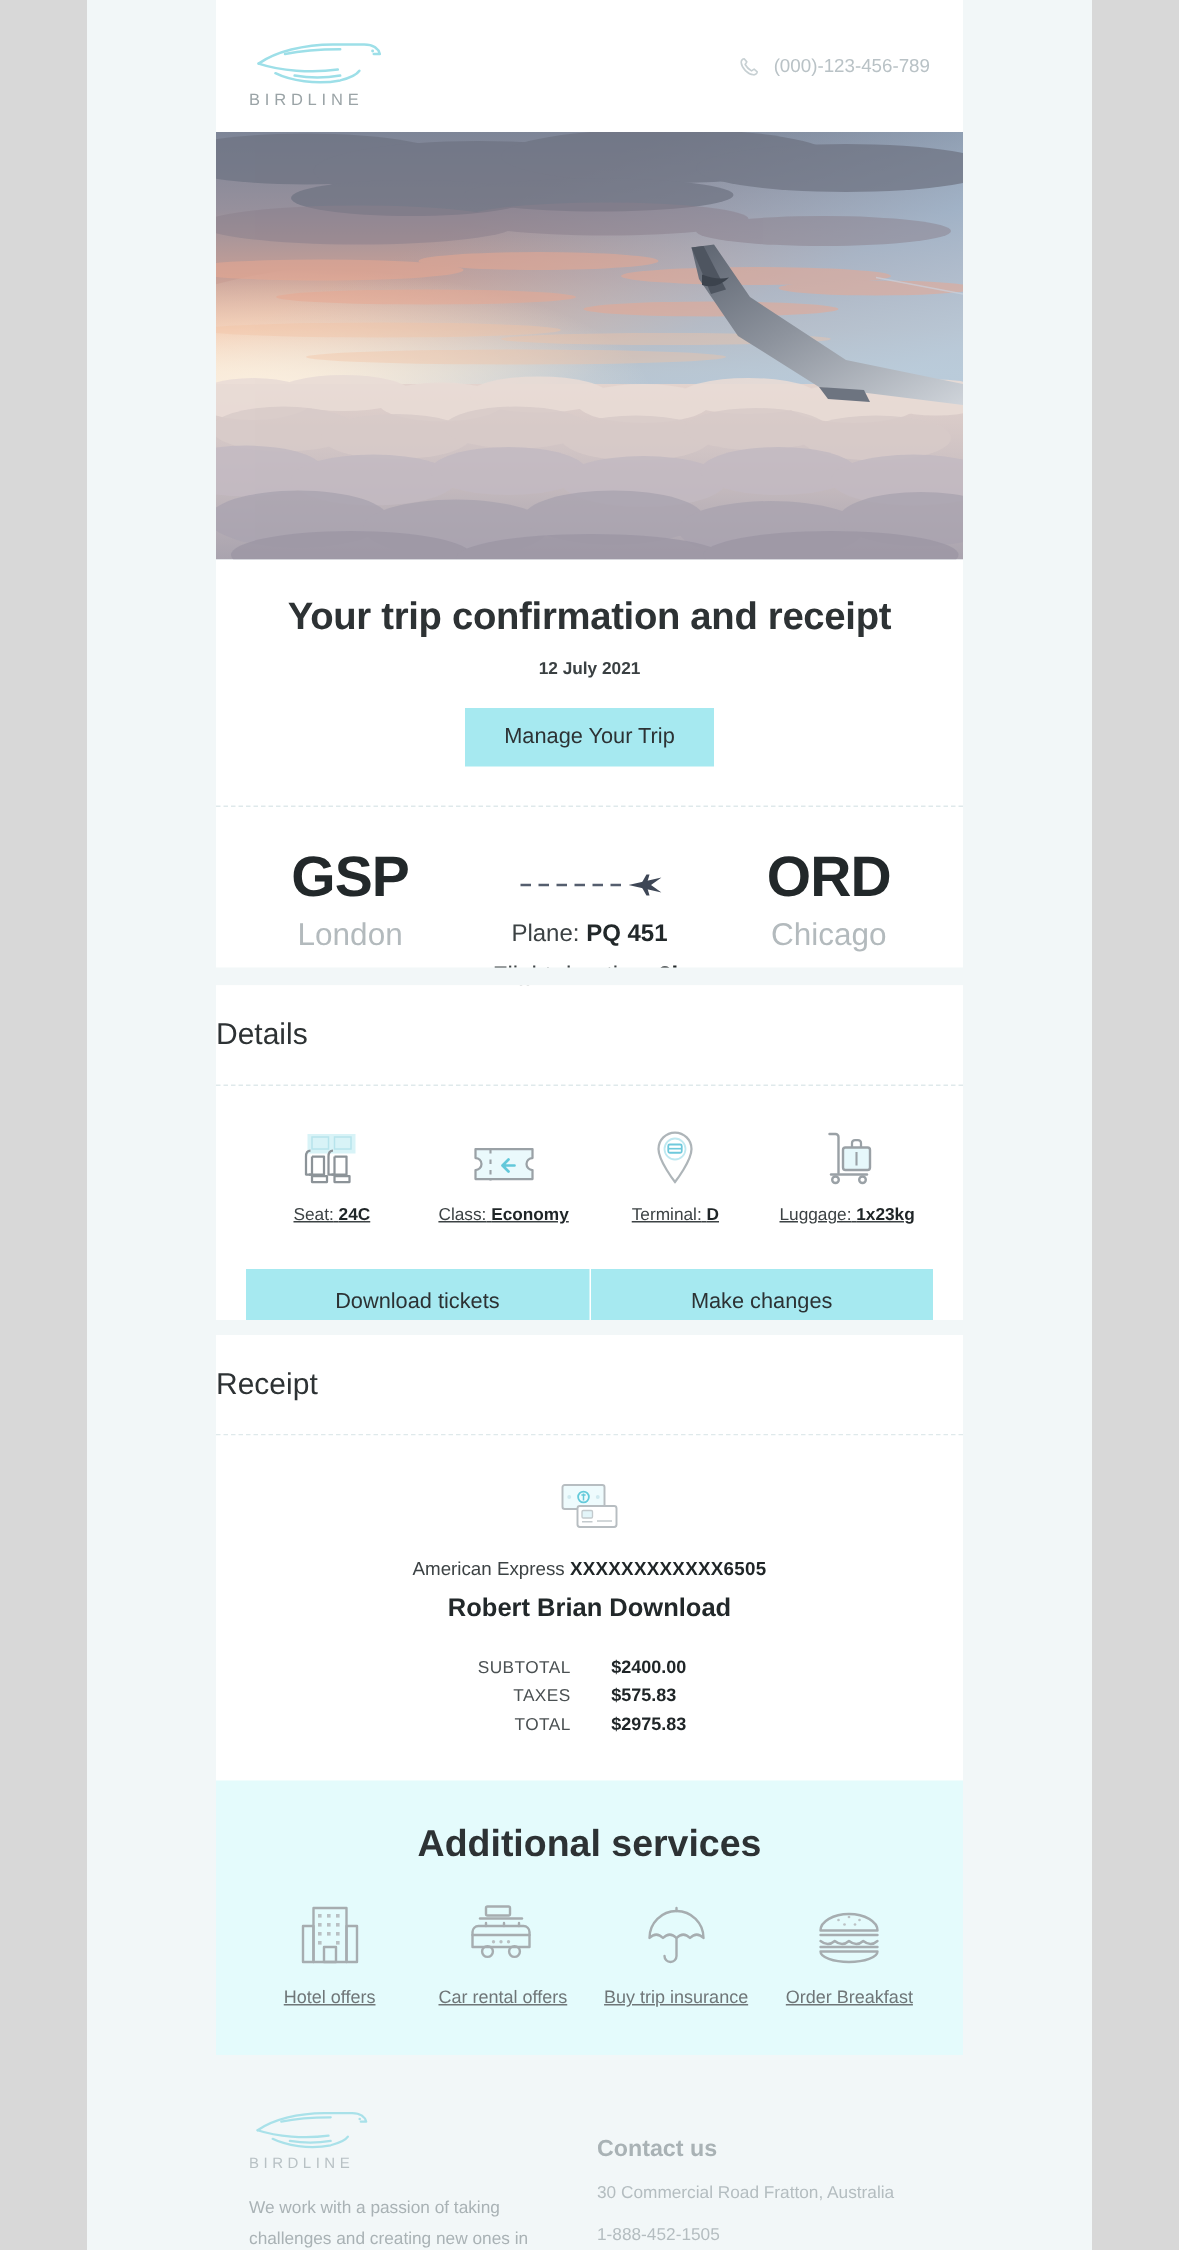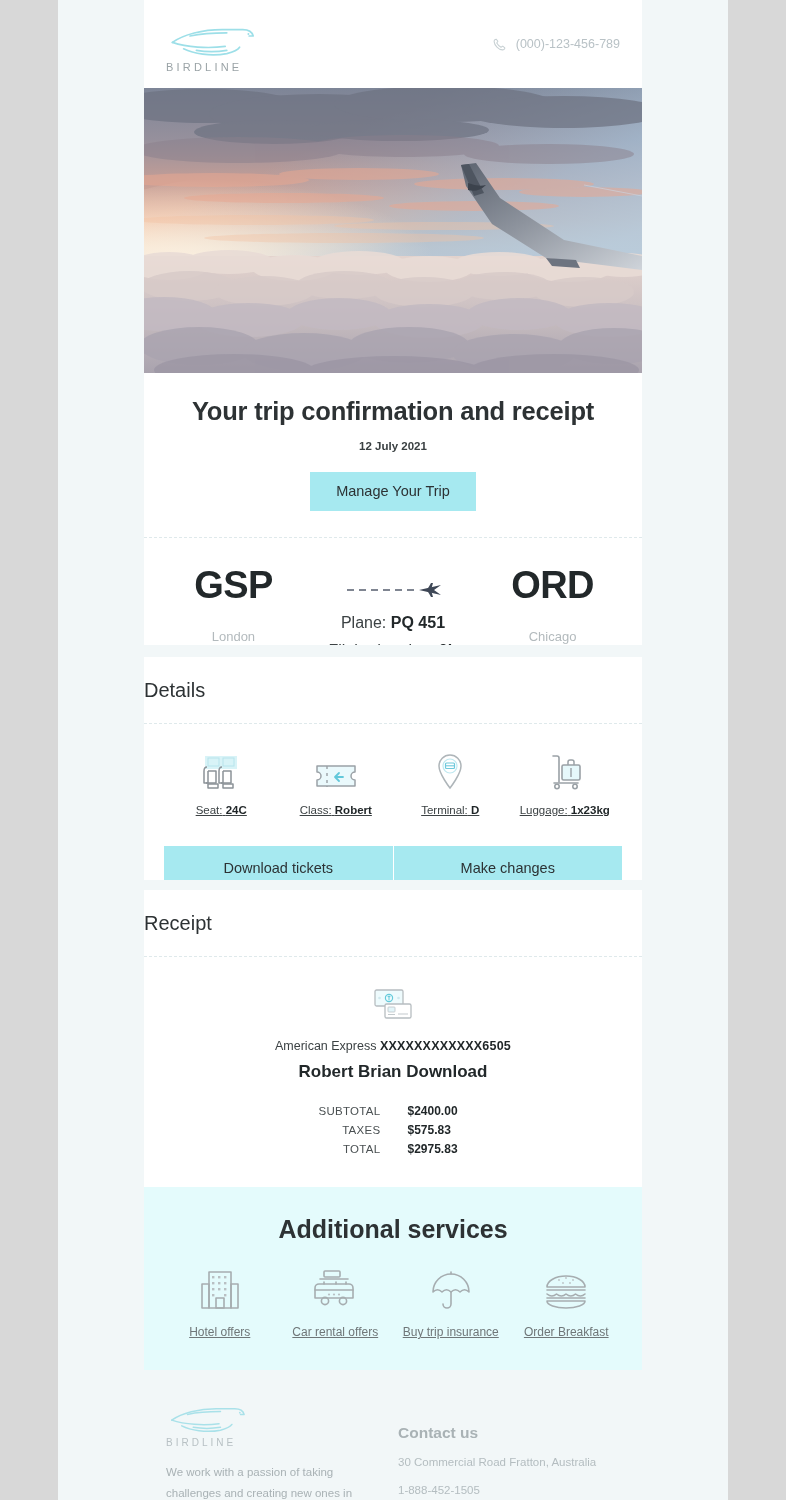--- a/index.html
+++ b/index.html
@@ -45,21 +45,21 @@
   .btn-manage{min-width:152px;}
 
   
   .dash{height:0;border-top:1px dashed #dfe9eb;margin:0;}
 
   
   .route{display:flex;align-items:flex-start;justify-content:space-between;
          padding:28px 24px 30px;background:#fff;gap:20px;}
   .rcol{width:150px;text-align:center;}
   .rcode{font-size:38px;font-weight:bold;color:#22282a;line-height:1;letter-spacing:-0.6px;}
-  .rcity{font-size:13px;color:#b3babd;margin-top:26px;line-height:1;}
+  .rcity{font-size:21px;color:#b3babd;margin-top:9px;line-height:1;}
   .rtime{font-size:11.5px;color:#3c4244;margin-top:11px;}
   .rtime b{color:#22282a;}
   .rmid{width:170px;text-align:center;padding-top:16px;}
   .rmid svg{display:block;margin:0 auto 16px;}
   .rmline{font-size:16px;color:#3c4244;margin-bottom:10px;}
   .rmline b{color:#22282a;}
 
   
   .sechead{font-size:20px;font-weight:normal;color:#2d3234;
            padding:22px 0 21px;background:#fff;}
@@ -329,21 +329,21 @@
       <div class="dcell">
         <div class="dicon">
           <svg width="46" height="34" viewBox="0 0 46 34">
             <path d="M4 8 h38 v6 a4 4 0 0 0 0 8 v6 h-38 v-6 a4 4 0 0 0 0 -8 z" fill="#eaf9fc" stroke="#9aa1a6" stroke-width="1.5" stroke-linejoin="round"></path>
             <path d="M14 8 v3 M14 15 v3 M14 22 v3 M14 29 v-1" stroke="#9aa1a6" stroke-width="1.4"></path>
             <path d="M30 19 l-7 0 M26 15 l-4 4 l4 4" fill="none" stroke="#62c8da" stroke-width="1.8" stroke-linecap="round" stroke-linejoin="round"></path>
           </svg>
         </div>
         <div class="dlabel">
           <span>Class:</span>
-          <b>Robert</b>
+          <b>Economy</b>
         </div>
       </div>
 
       <div class="dcell">
         <div class="dicon">
           <svg width="32" height="40" viewBox="0 0 32 40">
             <path d="M16 3 a11 11 0 0 1 11 11 c0 8 -11 22 -11 22 s-11 -14 -11 -22 a11 11 0 0 1 11 -11 z" fill="none" stroke="#aeb5b9" stroke-width="1.5"></path>
             <circle cx="16" cy="14" r="7" fill="none" stroke="#bfe8f0" stroke-width="1.2"></circle>
             <rect x="11.5" y="11" width="9" height="5.5" rx="1" fill="none" stroke="#6fc9dc" stroke-width="1.2"></rect>
             <path d="M11.5 13.8 h9" stroke="#6fc9dc" stroke-width="1.1"></path>

